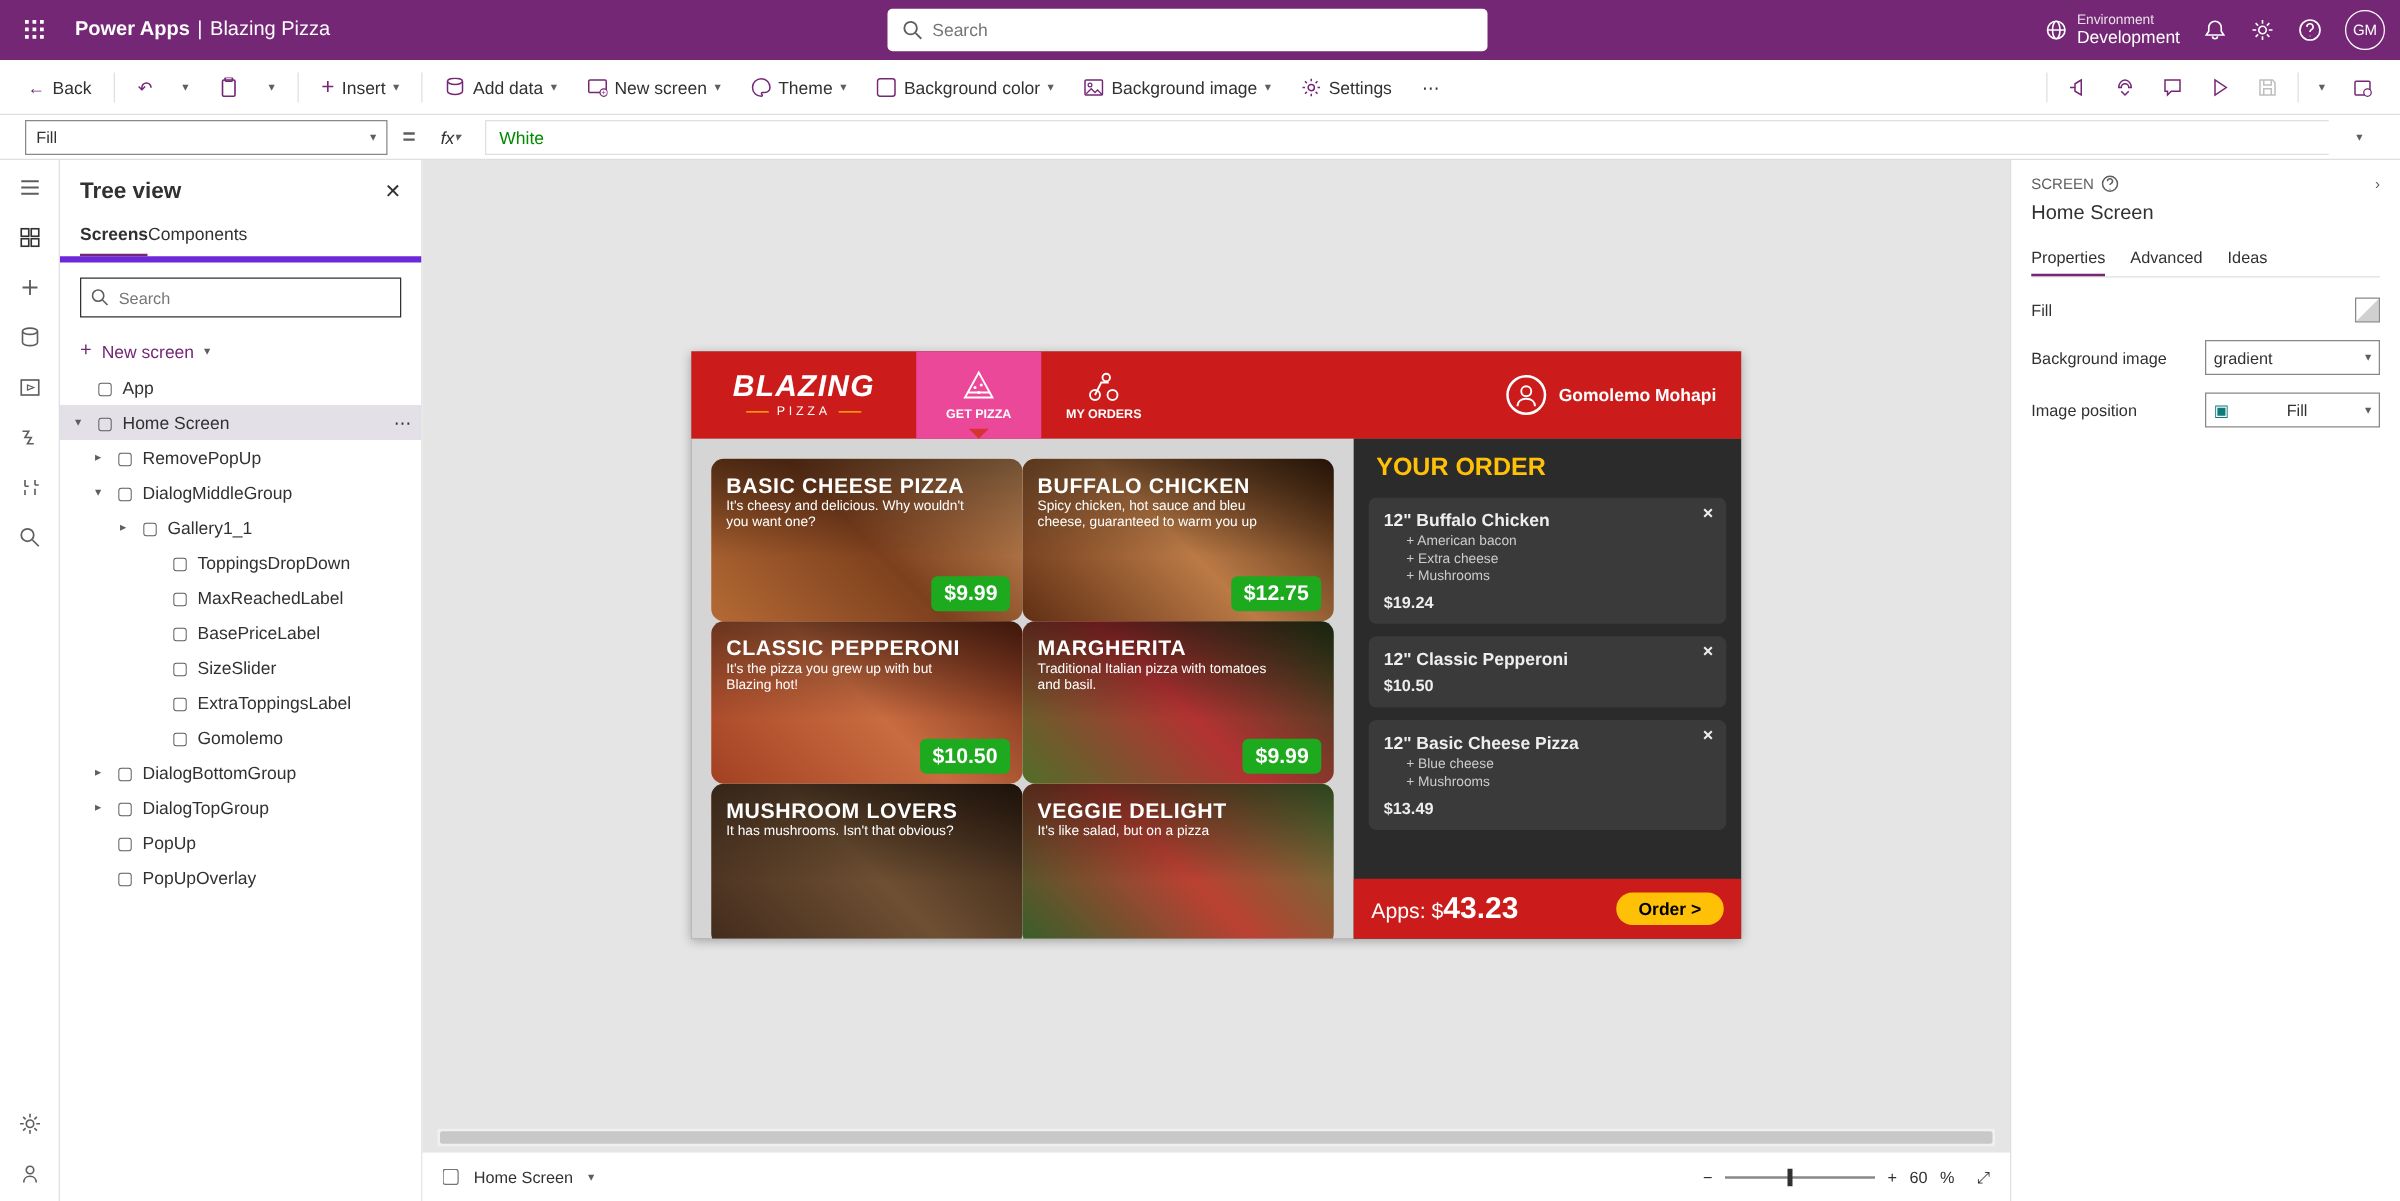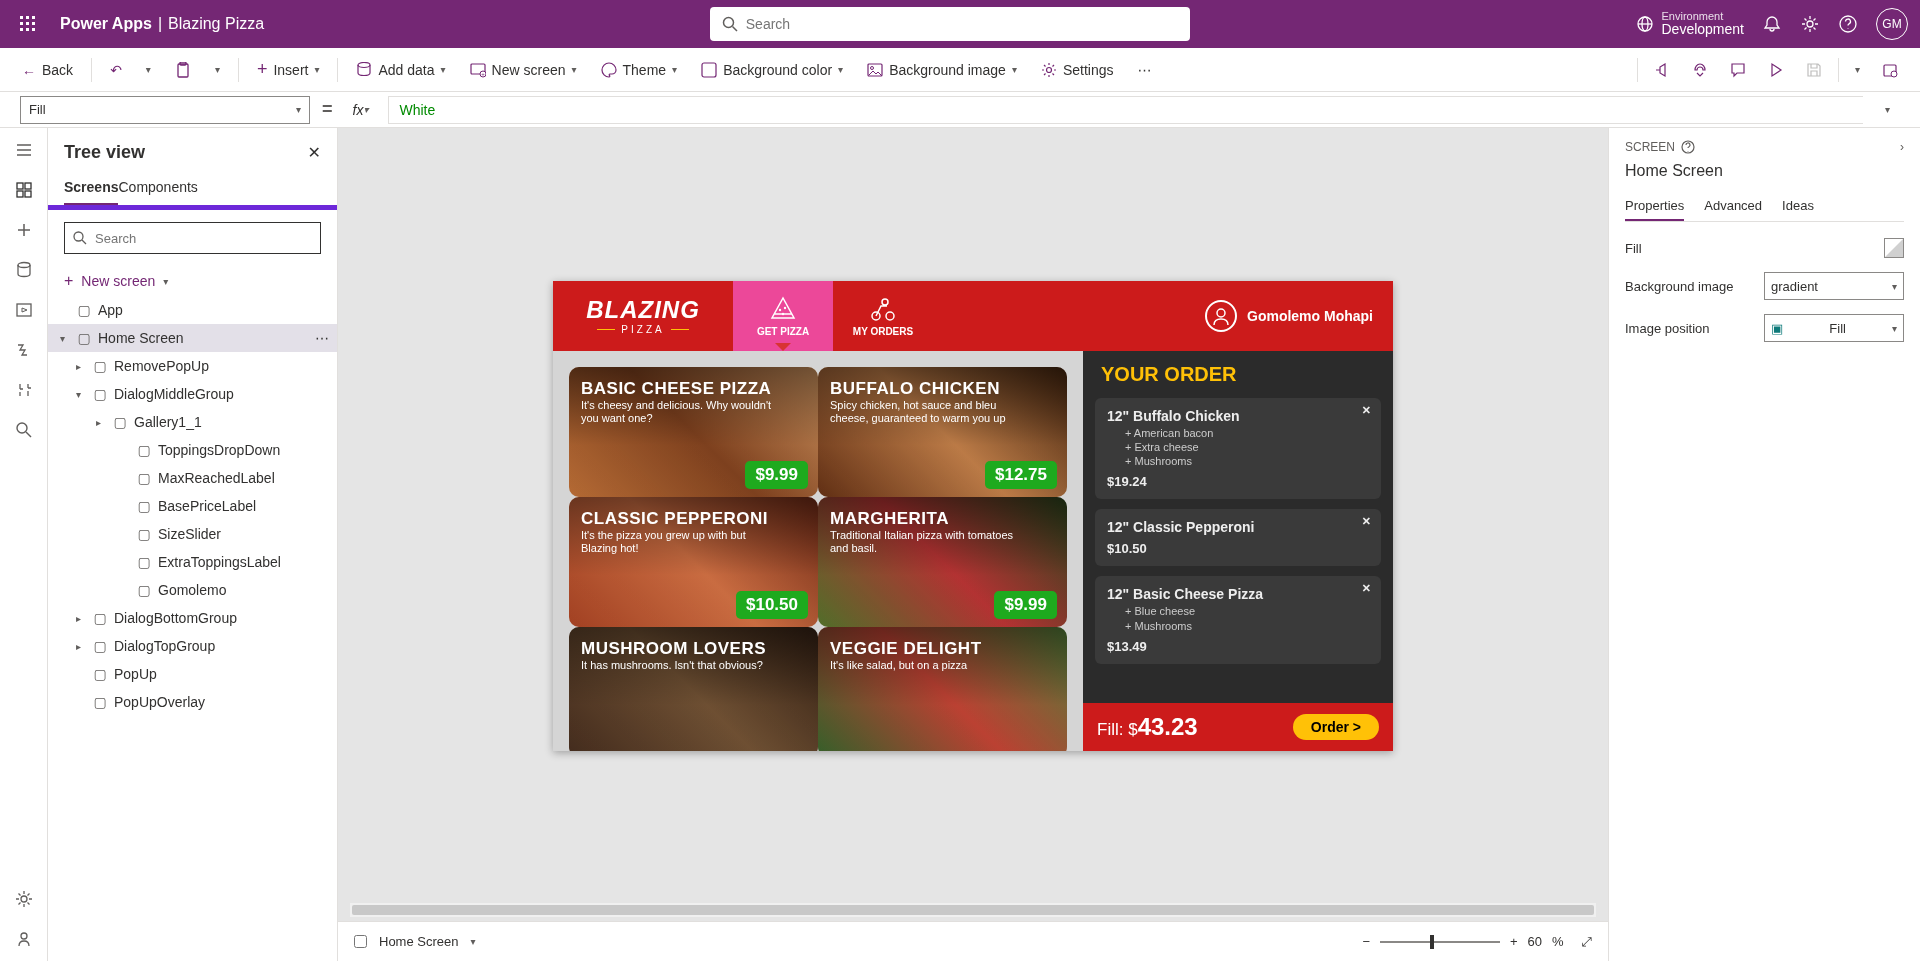--- a/index.html
+++ b/index.html
@@ -566,21 +566,21 @@
                   <div class="oc-price">$10.50</div>
                 </div>
                 <div class="order-card">
                   <div class="oc-close">✕</div>
                   <div class="oc-title">12" Basic Cheese Pizza</div>
                   <div class="oc-top">+ Blue cheese<br>+ Mushrooms</div>
                   <div class="oc-price">$13.49</div>
                 </div>
               </div>
             <div class="order-footer">
-              <div class="total"><span>Fill: $</span><b>43.23</b></div>
+              <div class="total"><span>Apps: $</span><b>43.23</b></div>
               <button class="order-btn">Order &gt;</button>
             </div>
           </div>
         </div>
       </div>
     </div>
     <div class="hscroll"></div>
     <div class="canvas-footer">
       <input type="checkbox" style="">
       <span>Home Screen</span>

